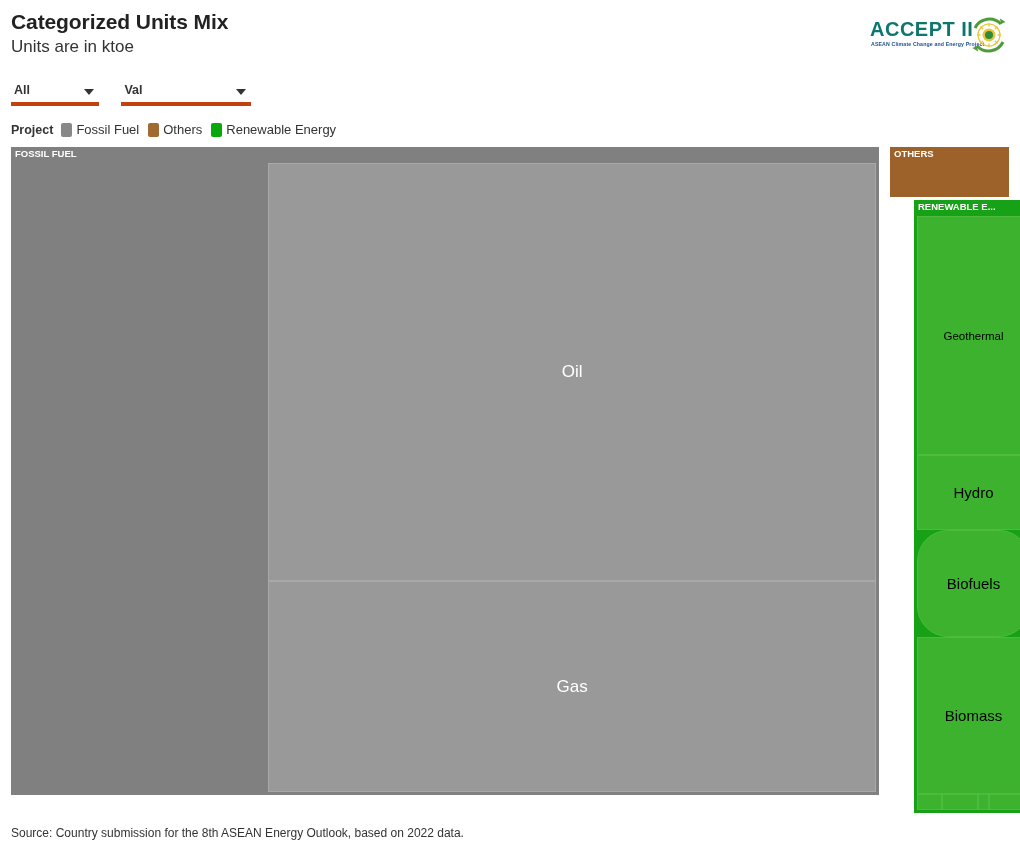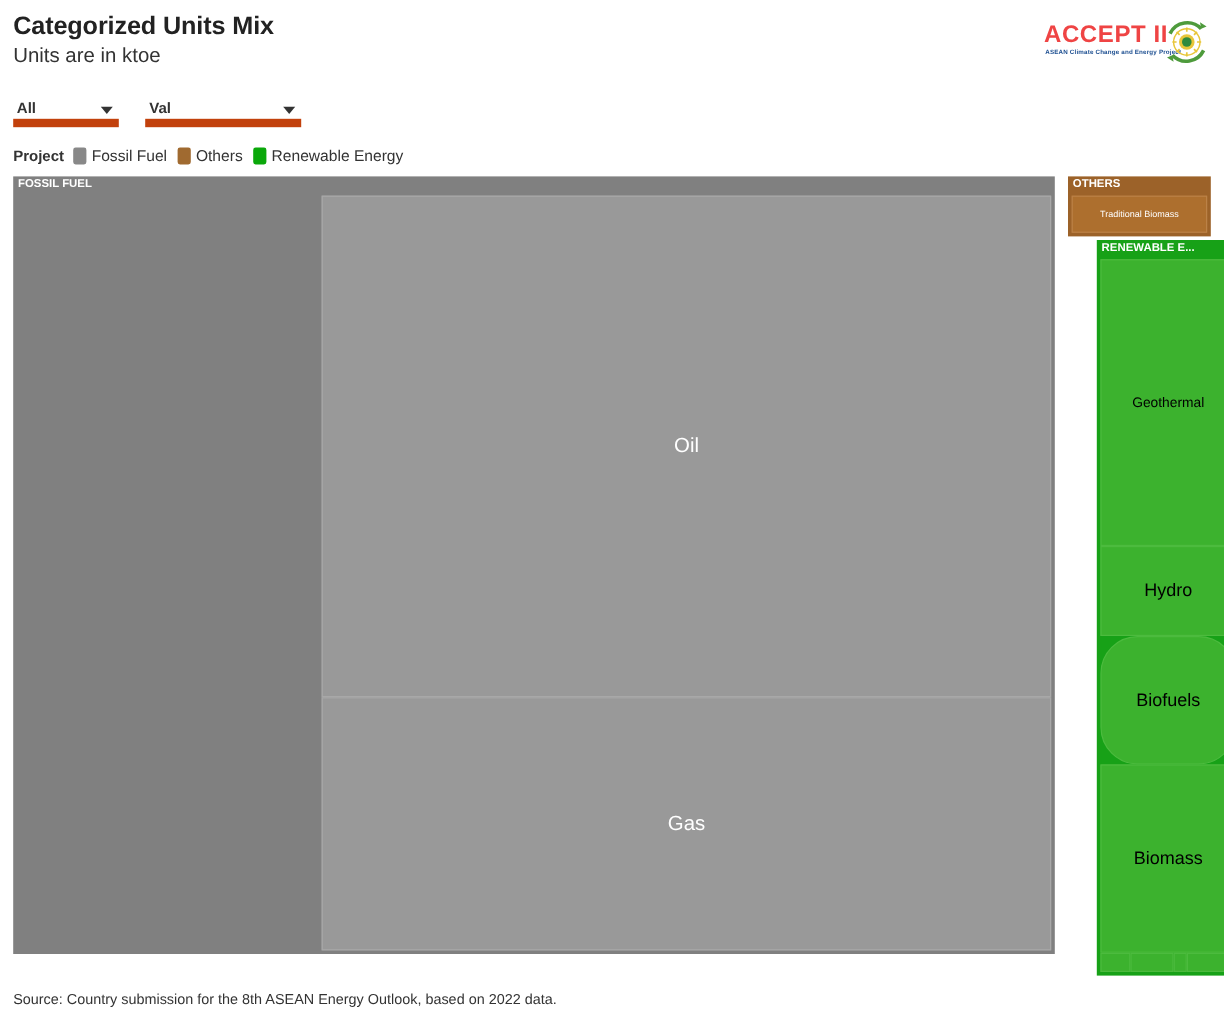--- a/index.html
+++ b/index.html
@@ -21,35 +21,35 @@
   }
   .subtitle {
     position: absolute; left: 11px; top: 37px;
     font-size: 17px; font-weight: normal; color: #333333;
   }
 
   
   .logo { position: absolute; right: 10px; top: 13px; width: 140px; height: 45px; }
   .logo-word {
     position: absolute; left: 0; top: 5px;
-    font-size: 20px; font-weight: bold; color: #ef4444;
+    font-size: 20px; font-weight: bold; color: #0f766e;
     letter-spacing: 0.5px;
   }
   .logo-sub {
     position: absolute; left: 1px; top: 28px;
     font-size: 5.2px; font-weight: bold; color: #1d4f91;
     letter-spacing: 0.15px; white-space: nowrap;
   }
   .logo-mark { position: absolute; right: 0px; top: 1px; width: 42px; height: 42px; }
 
   
   .filters { position: absolute; left: 11px; top: 80px; }
   .dd {
     display: inline-block; position: relative; vertical-align: top;
-    height: 26px; border-bottom: 7px solid #c2410c;
+    height: 26px; border-bottom: 4px solid #c2410c;
     cursor: pointer;
   }
   .dd.one { width: 88px; }
   .dd.two { width: 130px; margin-left: 18px; }
   .dd-label {
     position: absolute; left: 3px; top: 3px;
     font-size: 12.5px; font-weight: bold; color: #333333;
   }
   .dd-caret {
     position: absolute; right: 5px; top: 9px;
@@ -190,25 +190,20 @@
         <span style="font-size:17px">Oil</span>
       </div>
       <div class="tile" style="left:29.5%;top:66.5%;width:70.5%;height:33.5%;">
         <span style="font-size:17px">Gas</span>
       </div>
     </div>
   </div>
 
   <div class="group grp-others">
     <div class="group-header">OTHERS</div>
-    <div class="oth-body">
-      <div class="tile-brown" style="left:0%;top:0%;width:100%;height:100%;">
-        <span style="font-size:7.5px">Traditional Biomass</span>
-      </div>
-    </div>
   </div>
 
   <div class="group grp-renew">
     <div class="group-header">RENEWABLE E...</div>
     <div class="re-body">
       <div class="tile-green" style="left:0%;top:0%;width:100%;height:40.3%;">
         <span style="font-size:11.5px">Geothermal</span>
       </div>
       <div class="tile-green" style="left:0%;top:40.3%;width:100%;height:12.5%;">
         <span style="font-size:15px">Hydro</span>

